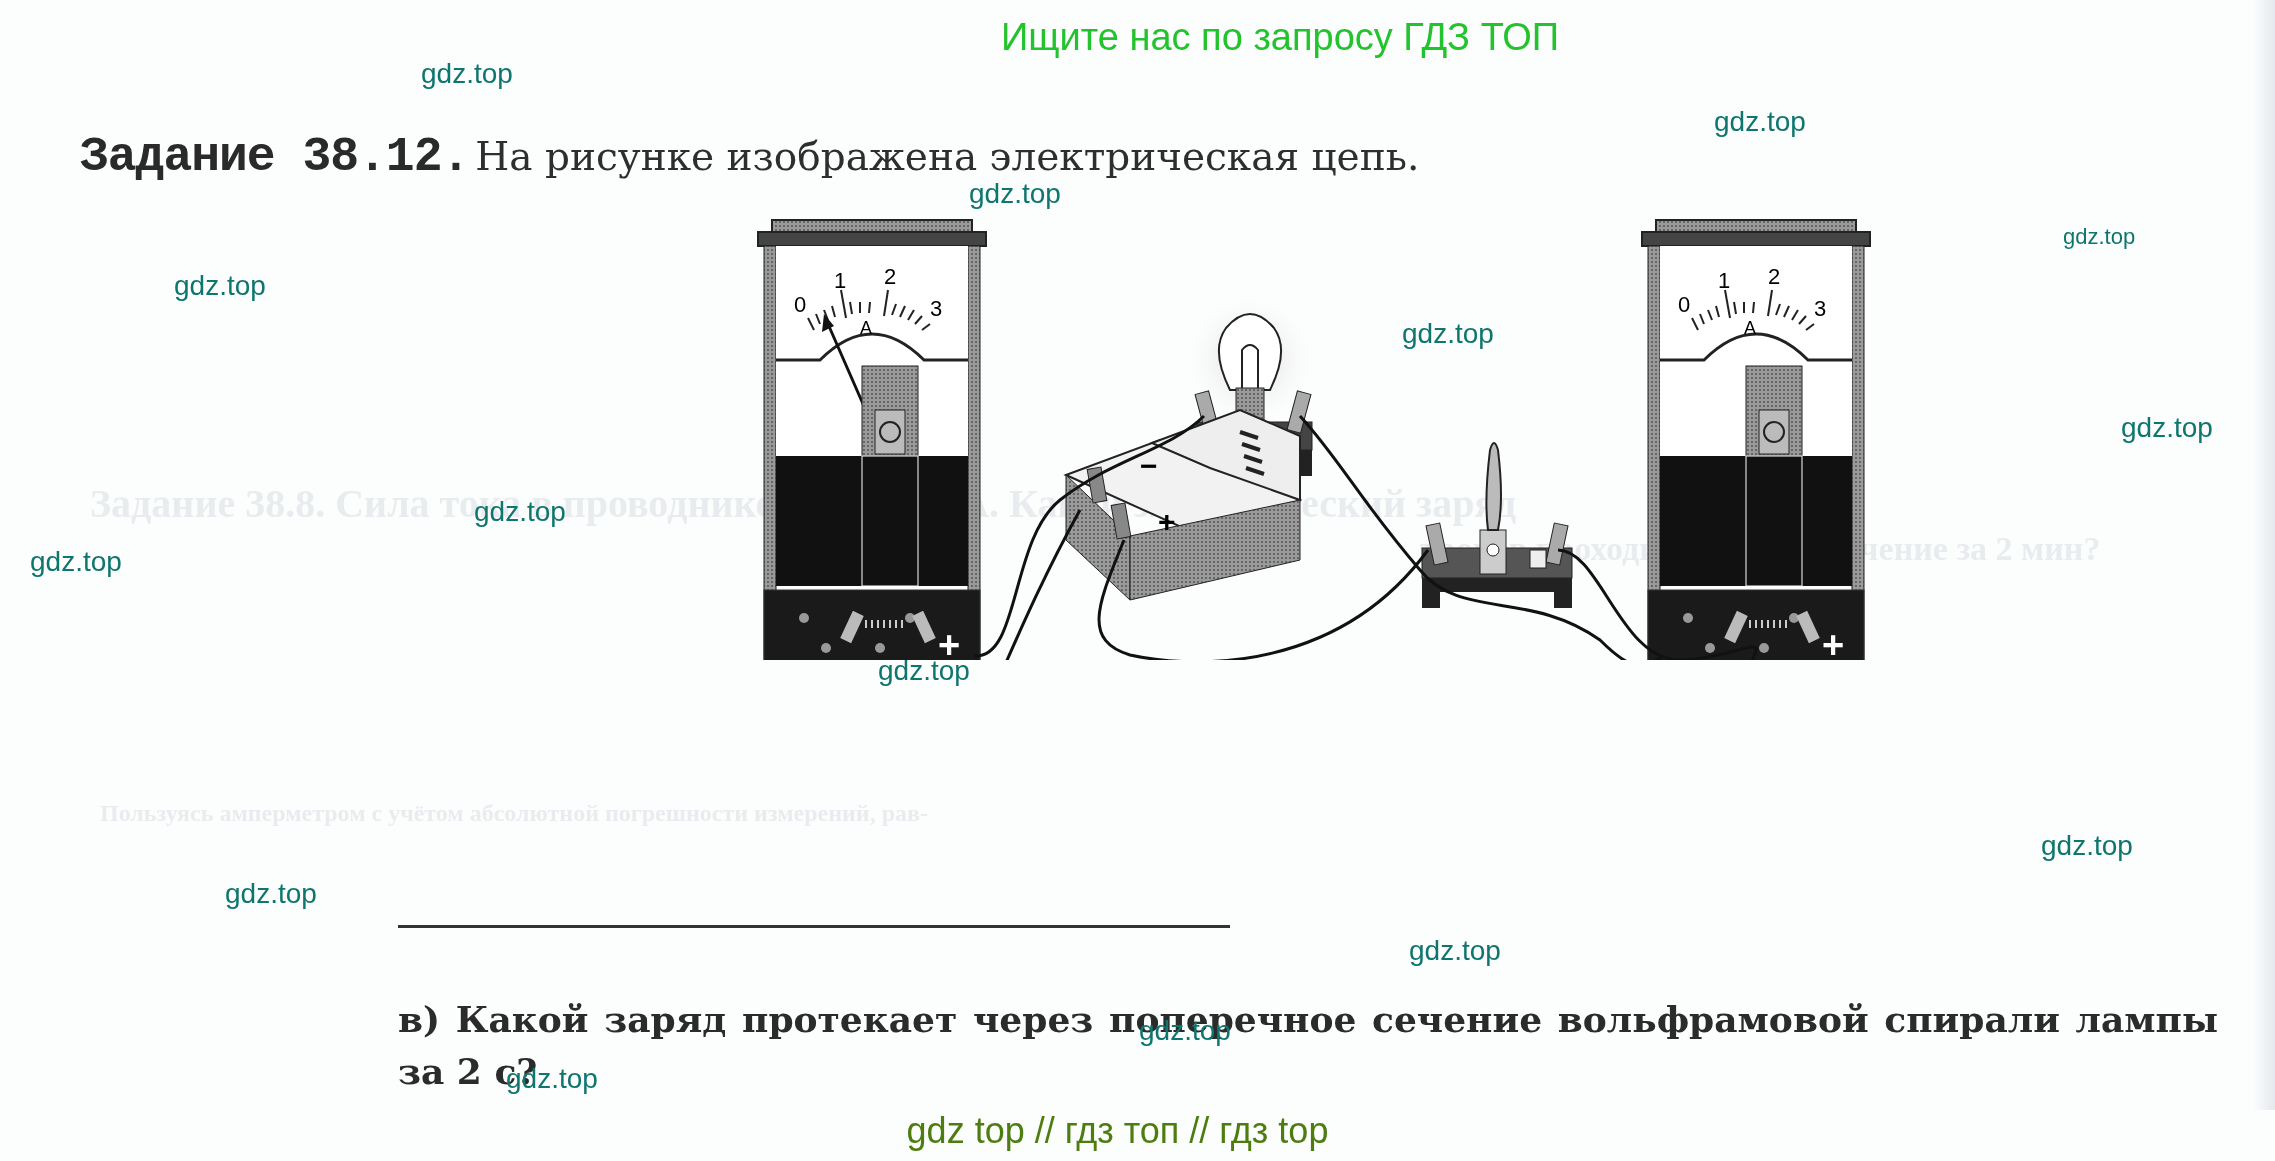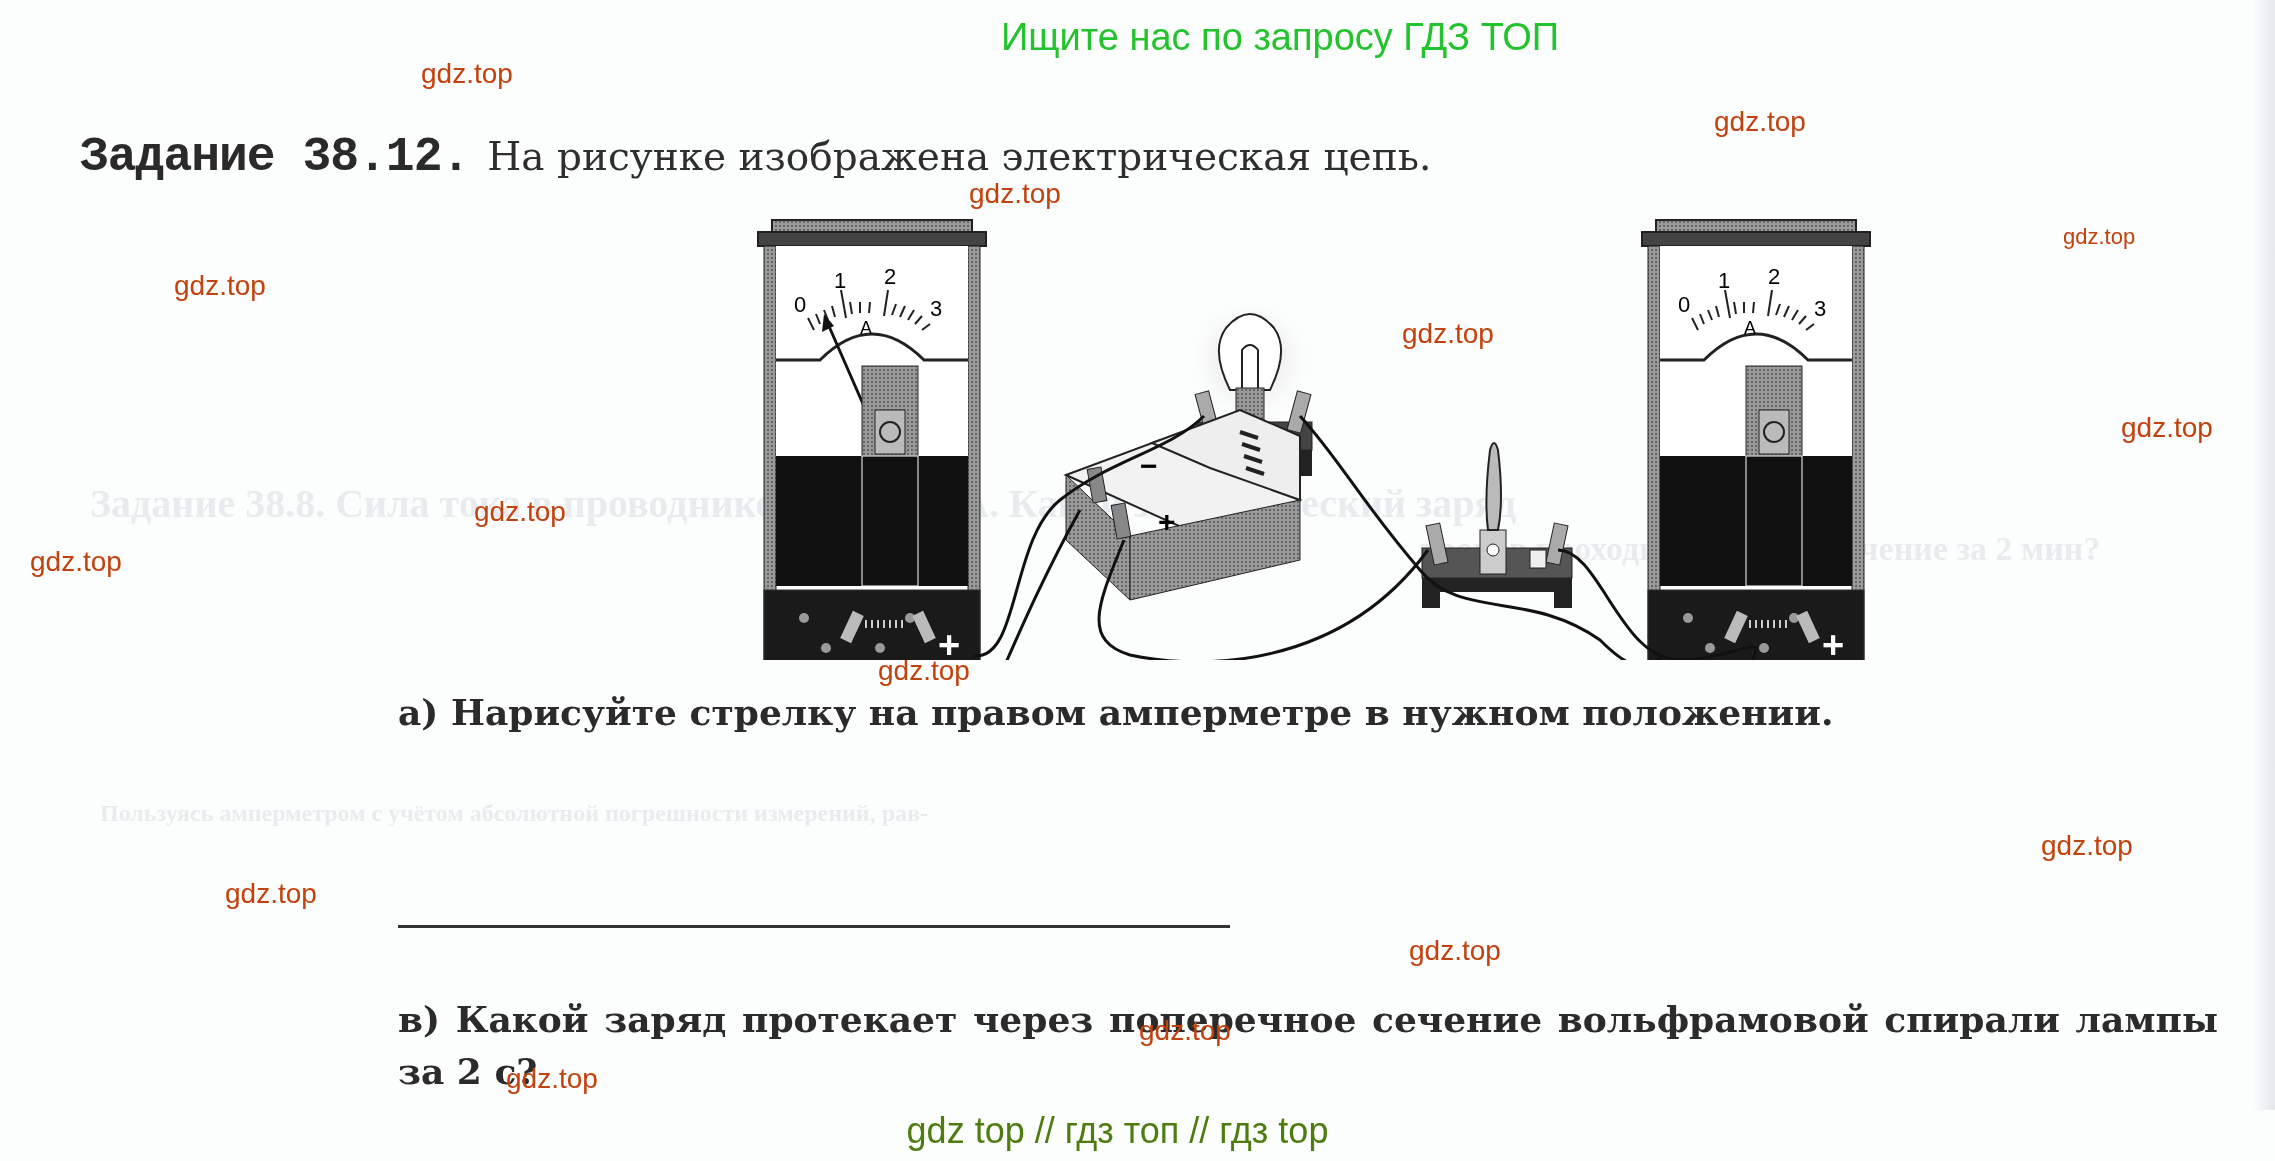--- a/index.html
+++ b/index.html
@@ -14,29 +14,29 @@
   .banner-top {
     position: absolute; left: 0; right: 0; top: 16px; text-align: center;
     font-family: "Liberation Sans", sans-serif; font-size: 38px; color: #22c32c;
     padding-top: 0px; letter-spacing: 0px; padding-left: 285px;
   }
   .task-head { position: absolute; left: 80px; top: 128px; font-size: 46px; white-space: nowrap; }
   .task-num {
     font-family: Liberation Mono, monospace; font-weight: bold; font-size: 48px;
     color: #2a2a2a; letter-spacing: -1px;
   }
-  .task-text { font-family: "DejaVu Serif", serif; font-size: 39px; color: #2e2e2e; margin-left: 18px; }
+  .task-text { font-family: "DejaVu Serif", serif; font-size: 39px; color: #2e2e2e; margin-left: 6px; }
   .figure { position: absolute; left: 740px; top: 200px; width: 1140px; height: 460px; }
   .q { position: absolute; left: 398px; font-family: "DejaVu Serif", serif; font-size: 36px;
        color: #2b2b2b; line-height: 52px; width: 1820px; text-align: justify; font-weight: bold; }
   .q-a { top: 686px; }
   .q-b { top: 760px; }
   .q-c { top: 966px; margin-top: 27px; }
   .answer-line { position: absolute; left: 398px; top: 925px; width: 832px; height: 3px; background: #333; }
-  .wm { position: absolute; font-family: "Liberation Sans", sans-serif; font-size: 28px; color: #c2410c; white-space: nowrap; }
+  .wm { position: absolute; font-family: "Liberation Sans", sans-serif; font-size: 28px; color: #0f766e; white-space: nowrap; }
   .wm.small { font-size: 22px; }
   .banner-bottom {
     position: absolute; left: 0; right: 0; top: 1110px; text-align: center;
     font-family: "Liberation Sans", sans-serif; font-size: 36px; color: #4d7c0f;
     padding-right: 40px;
   }
   .edge-shadow { position: absolute; right: 0; top: 0; width: 22px; height: 1110px;
     background: linear-gradient(to right, #fcfdfd, #e4e8ec); }
 </style>
 </head>
@@ -221,24 +221,20 @@
 
     <g fill="none" stroke="#111" stroke-width="3">
       <path d="M234 456 C280 460 270 340 320 300 C370 260 430 250 464 216"></path>
       <path d="M560 216 C600 260 620 300 680 370 C720 420 790 390 860 440 C890 470 900 470 924 456"></path>
       <path d="M104 480 C110 560 200 600 240 520 C260 480 290 400 340 310"></path>
       <path d="M384 340 C360 400 340 440 390 455 C460 470 600 470 688 350"></path>
       <path d="M818 350 C860 350 880 460 940 460 C1000 460 1040 420 1000 480"></path>
     </g>
   </svg>
 
-  <div class="q q-a">
-    <span>а)</span>
-    <span>Нарисуйте стрелку на правом амперметре в нужном положении.</span>
-  </div>
   <div class="answer-line"></div>
   <div class="q q-c">
     <span>в)</span>
     <span>Какой заряд протекает через поперечное сечение вольфрамовой спирали лампы за 2 с?</span>
   </div>
 
   <div id="watermarks">
       <div class="wm" style="left: 421px; top: 58px;">gdz.top</div>
       <div class="wm" style="left: 1714px; top: 106px;">gdz.top</div>
       <div class="wm" style="left: 969px; top: 178px;">gdz.top</div>

